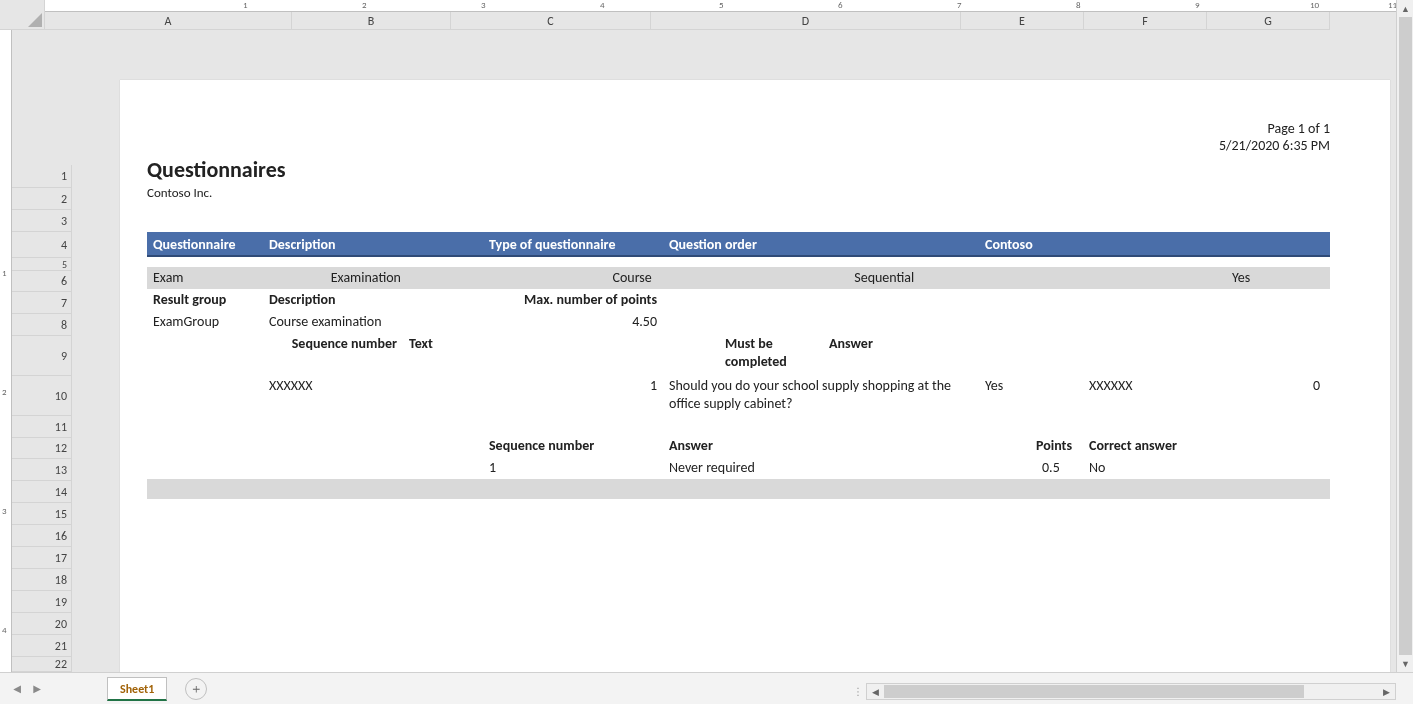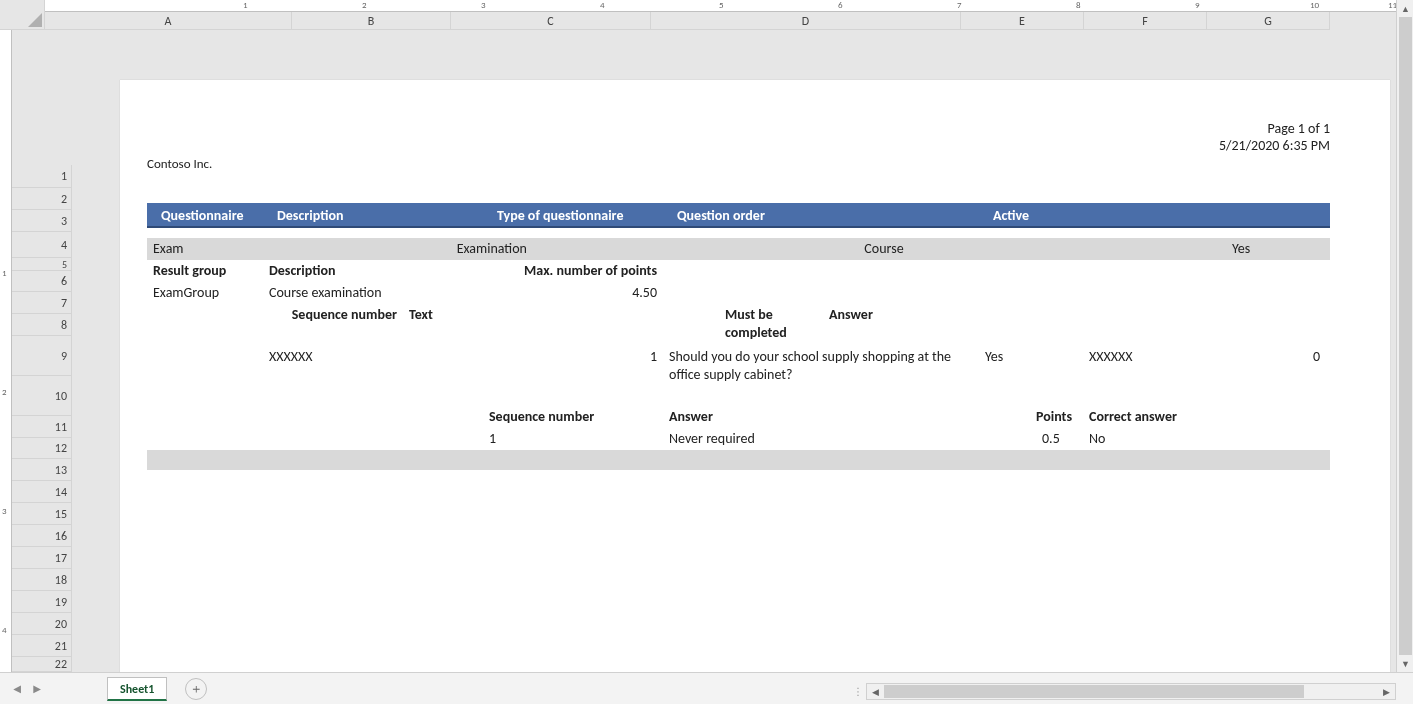--- a/index.html
+++ b/index.html
@@ -168,21 +168,21 @@
   background: #4a6ea9;
   color: #fff;
   font-weight: bold;
   font-size: 14px;
   height: 25px;
   line-height: 25px;
   display: flex;
   margin-top: 32px;
   border-bottom: 2px solid #2f4a77;
 }
-.bluehead > div { padding-left: 14px; }
+.bluehead > div { padding-left: 6px; }
 
 .datarow {
   display: flex;
   font-size: 14px;
 }
 .gray { background: #d9d9d9; height: 22px; line-height: 22px; justify-content: space-between; }
 .boldrow { font-weight: bold; height: 22px; line-height: 22px; }
 .plain { height: 22px; line-height: 22px; }
 .tall { height: 42px; }
 
@@ -232,21 +232,21 @@
   margin: 0 1px;
 }
 .sheet-tabs .tab {
   background: #fff;
   border: 1px solid #c0c0c0;
   border-bottom: 2px solid #217346;
   height: 24px;
   line-height: 22px;
   padding: 0 12px;
   font-size: 12px;
-  color: #14532d;
+  color: #a16207;
   font-weight: 600;
   margin-left: 60px;
 }
 .sheet-tabs .add-tab {
   width: 22px; height: 22px;
   margin-left: 18px;
   display: flex; align-items: center; justify-content: center;
   font-size: 13px;
   color: #666;
   border: 1px solid #c0c0c0;
@@ -345,36 +345,38 @@
   </div>
 
   <div class="gridbg"></div>
 
   <div class="page">
     <div class="report">
       <div class="meta">
         <div>Page 1 of 1</div>
         <div>5/21/2020 6:35 PM</div>
       </div>
+      <div class="title">Questionnaires</div>
       <div class="subtitle">Contoso Inc.</div>
 
       <div class="bluehead">
         <div class="c1">Questionnaire</div>
         <div class="c2">Description</div>
         <div class="c3">Type of questionnaire</div>
         <div class="c4">Question order</div>
-        <div class="c5">Active</div>
+        <div class="c5">Contoso</div>
       </div>
 
       <div style="height:10px"></div>
 
       <div class="datarow gray">
         <div class="c1">Exam</div>
         <div class="c2">Examination</div>
         <div class="c3">Course</div>
+        <div class="c4">Sequential</div>
         <div class="c5">Yes</div>
       </div>
 
       <div class="datarow boldrow">
         <div class="c1">Result group</div>
         <div class="c2">Description</div>
         <div class="c3r" style="width:180px;flex:0 0 180px">Max. number of points</div>
       </div>
 
       <div class="datarow plain">

